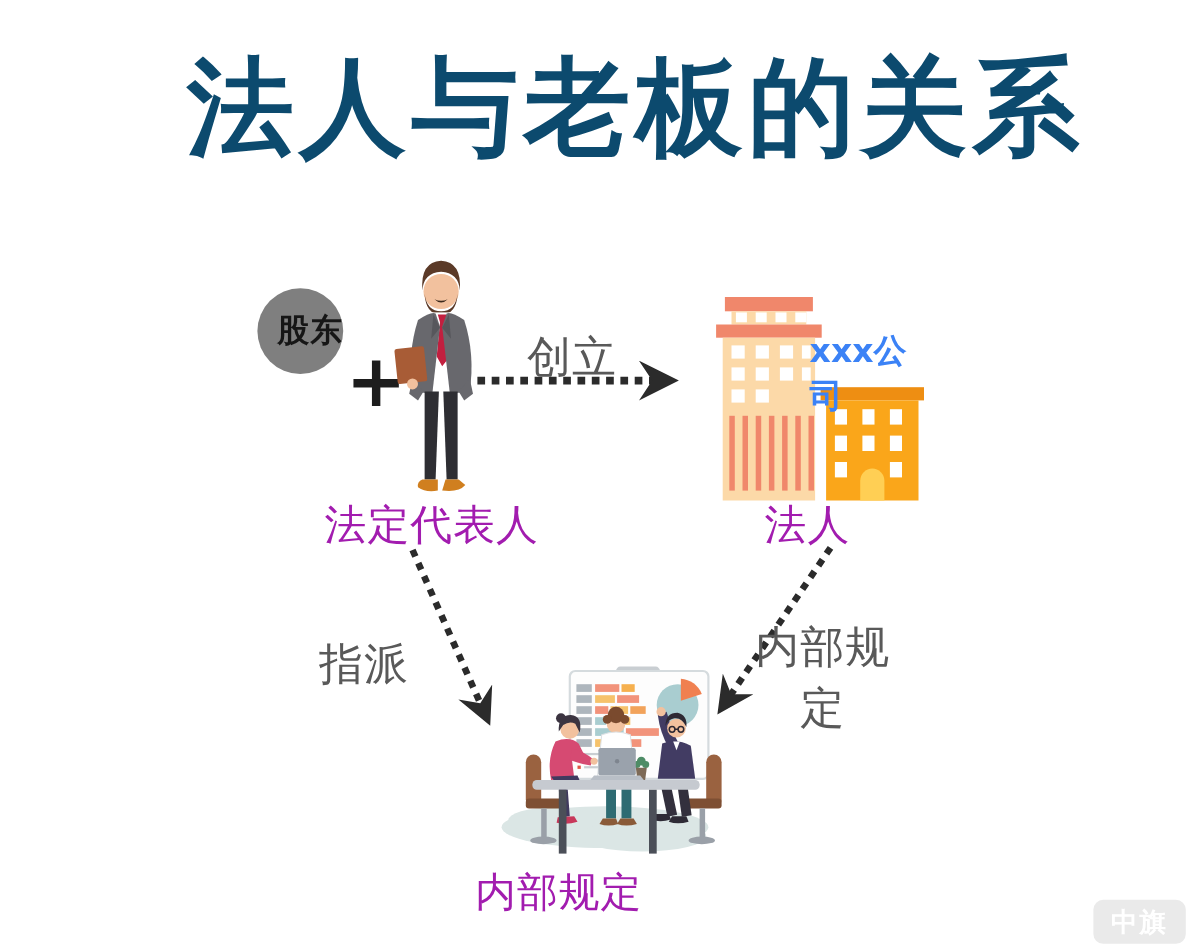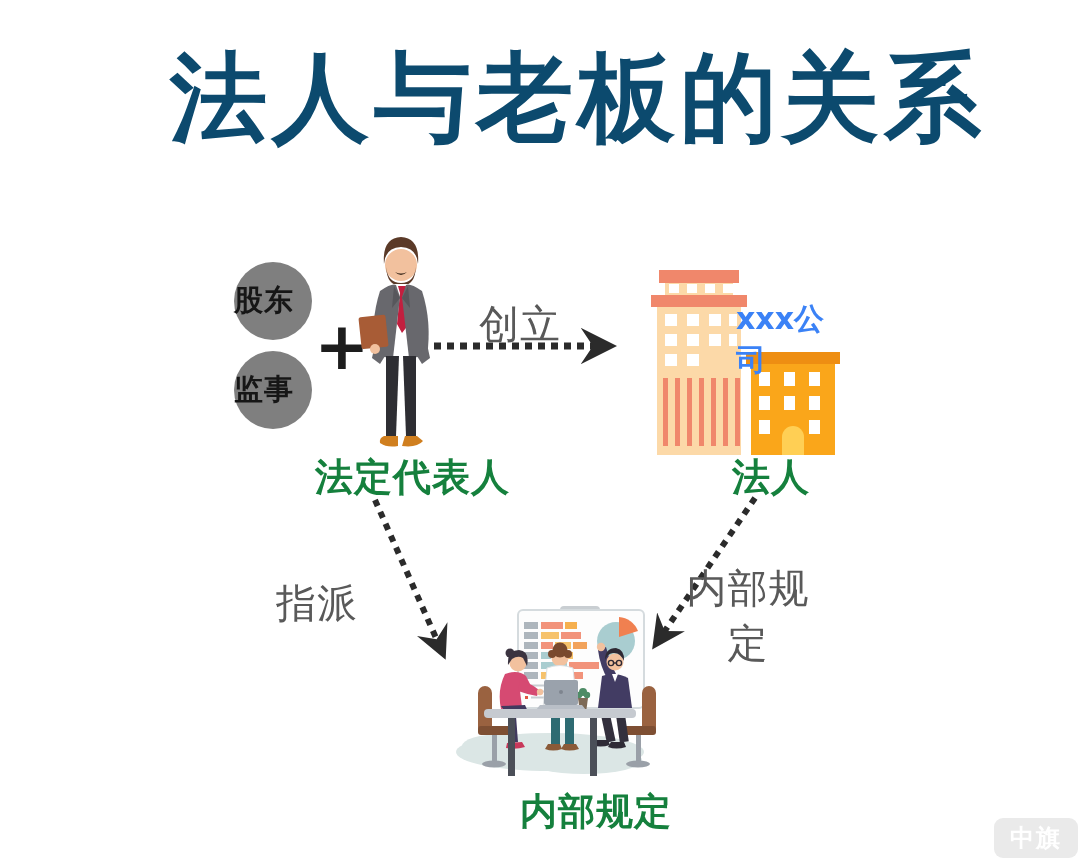--- a/index.html
+++ b/index.html
@@ -6,71 +6,68 @@
   .canvas{
     position:relative;width:1080px;height:865px;background:#ffffff;overflow:hidden;
     font-family:"DejaVu Sans","Liberation Sans",sans-serif;
   }
   .title{
     position:absolute;top:44px;left:0;width:1080px;text-align:center;
     font-size:97px;line-height:1.12;font-weight:900;color:#0c4a6e;letter-spacing:5px;padding-left:38px;
   }
   .role-circle{
     position:absolute;width:78px;height:78px;border-radius:50%;background:#7f7f7f;
-    display:flex;align-items:center;justify-content:flex-start;
+    display:flex;align-items:center;justify-content:flex-end;
     font-size:29px;font-weight:600;color:#161616;letter-spacing:1px;
   }
   .circle-shareholder{left:234px;top:262px;}
   .circle-supervisor{left:234px;top:351px;}
   .plus{
     position:absolute;left:314px;top:308px;width:56px;text-align:center;
     font-size:66px;font-weight:800;color:#1d1d1d;
   }
   .illus{position:absolute;}
   .illus-man{left:342px;top:234px;}
   .illus-buildings{left:645px;top:266px;}
   .illus-meeting{left:432px;top:602px;}
   .node-label{
-    position:absolute;text-align:right;font-weight:700;color:#15803d;font-size:38px;letter-spacing:1px;
+    position:absolute;text-align:left;font-weight:400;color:#a21caf;font-size:38px;letter-spacing:1px;
   }
   .label-legal-rep{left:295px;top:452px;width:215px;}
   .label-legal-person{left:695px;top:452px;width:115px;}
   .label-lp-rep{left:432px;top:787px;width:240px;font-size:37px;}
   .company-name{
     position:absolute;left:736px;top:299px;width:116px;text-align:left;
     font-size:30px;font-weight:700;color:#3b82f6;
   }
   .edge-label{
     position:absolute;text-align:center;color:#595959;font-size:40px;letter-spacing:1px;
   }
   .label-establish{left:455px;top:297px;width:130px;}
-  .label-appoint{left:271px;top:576px;width:92px;}
+  .label-appoint{left:285px;top:576px;width:92px;}
   .label-rules{left:672px;top:561px;width:152px;text-align:center;}
   .arrow-svg{position:absolute;}
   .arrow-establish{left:430px;top:324px;}
   .arrow-appoint{left:358px;top:492px;}
   .arrow-rules{left:628px;top:490px;}
   .watermark{
     position:absolute;left:994px;top:818px;width:84px;height:40px;border-radius:9px;
     background:#eaeaea;display:flex;align-items:center;justify-content:center;
     font-size:24px;font-weight:700;color:#ffffff;letter-spacing:2px;
   }
 </style>
 </head>
 <body>
 
 <div class="canvas">
 
   <div class="title">法人与老板的关系</div>
 
   <div class="role-circle circle-shareholder">
     <span>股东</span>
-  </div>
-  <div class="role-circle circle-supervisor">
-    <span>监事</span>
   </div>
 
   <div class="plus">+</div>
 
   <svg class="illus illus-man" width="118" height="230" viewBox="0 0 118 230">
     <path d="M42,30 Q40,4 59,3 Q78,4 76,30 Q75,14 59,13 Q43,14 42,30 Z" fill="#5b3a28"></path>
     <circle cx="59" cy="31" r="16" fill="#f2c19e"></circle>
     <path d="M44,33 Q46,49 59,49 Q72,49 74,33 Q73,52 59,52 Q45,52 44,33 Z" fill="#5b3a28"></path>
     <path d="M53,38 Q59,41 65,38 Q59,44 53,38 Z" fill="#3d2a1c"></path>
     <rect x="50" y="50" width="18" height="48" fill="#ffffff"></rect>

